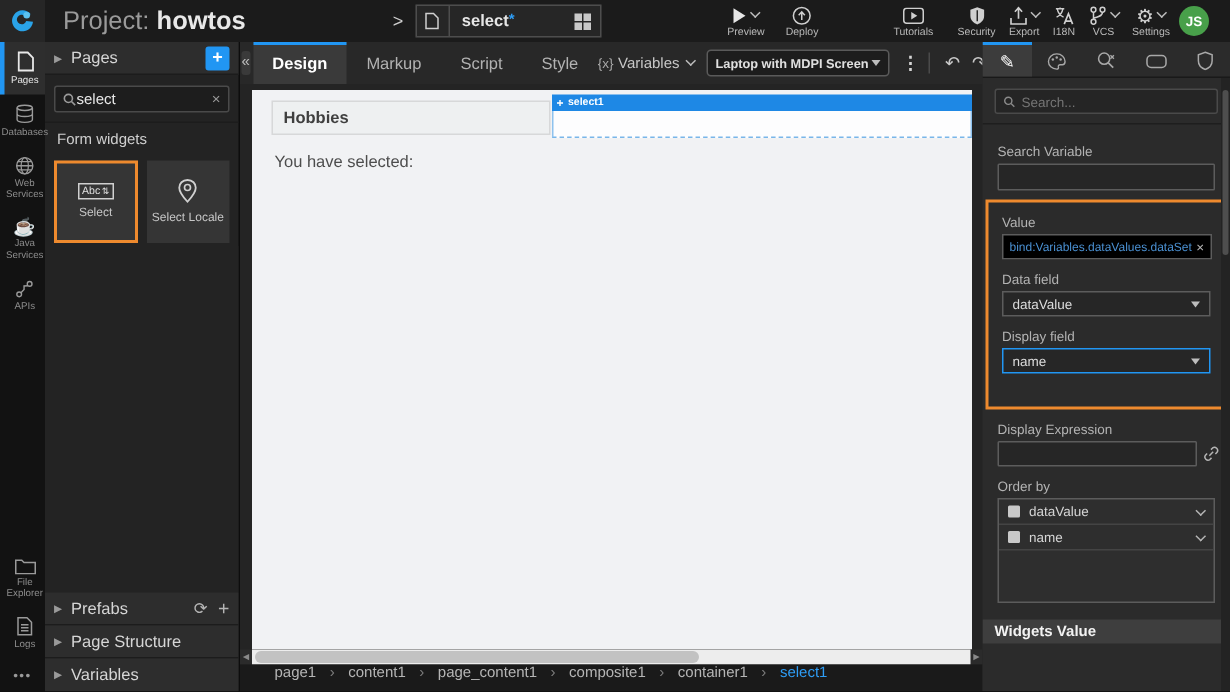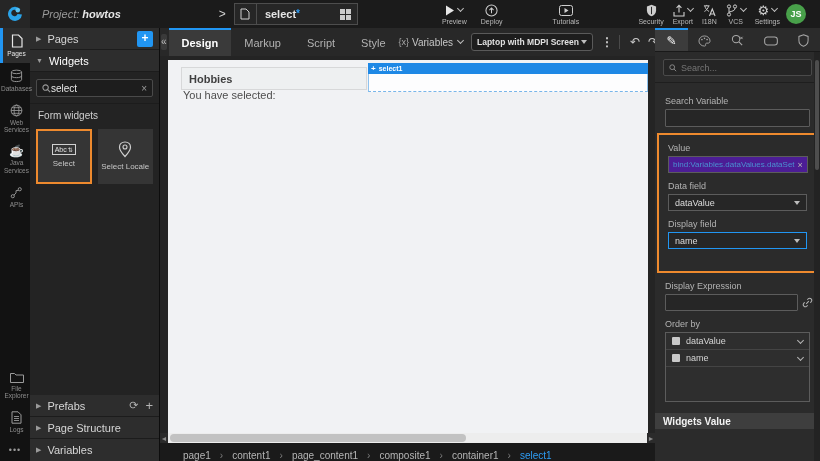--- a/index.html
+++ b/index.html
@@ -5,21 +5,21 @@
   * { margin:0; padding:0; box-sizing:border-box; }
   html,body { background:#000; }
   #app {
     position:relative; width:820px; height:461px; overflow:hidden;
     font-family:"Liberation Sans", sans-serif; color:#ccc; background:#242424;
     -webkit-font-smoothing:antialiased;
   }
   
   .topbar { position:absolute; top:0; left:0; width:820px; height:28px; background:#1b1b1b; display:flex; align-items:center; z-index:5; }
   .logo-box { width:30px; height:28px; background:#262626; display:flex; align-items:center; justify-content:center; }
-  .proj { margin-left:12px; font-size:11px; color:#9a9a9a; white-space:nowrap;font-style:italic; }
+  .proj { margin-left:12px; font-size:17px; color:#9a9a9a; white-space:nowrap; }
   .proj b { color:#e8e8e8; font-weight:bold; }
   .tb-chev { margin-left:98px; color:#cfcfcf; font-size:12px; }
   .page-tab { margin-left:8px; width:124px; height:22px; background:#262626; border:1px solid #4d4d4d; display:flex; align-items:center; }
   .page-tab .doc-seg { width:22px; height:100%; border-right:1px solid #4d4d4d; display:flex; align-items:center; justify-content:center; }
   .page-tab .tab-name { flex:1; padding-left:8px; font-size:11px; color:#e6e6e6; font-weight:bold; }
   .page-tab .star { color:#2e9df5; font-size:10px; vertical-align:top; }
   .grid-icon { width:11px; height:11px; margin-right:6px; display:grid; grid-template-columns:1fr 1fr; grid-gap:1px; }
   .grid-icon i { background:#c9c9c9; }
   .tb-action { display:flex; flex-direction:column; align-items:center; justify-content:center; height:28px; color:#cfcfcf; cursor:pointer; }
   .tb-action .lbl { font-size:7px; color:#b9b9b9; margin-top:1px; white-space:nowrap; }
@@ -69,44 +69,44 @@
   .abc-box .ud { font-size:6px; line-height:1; }
   .lp-fill { flex:1; background:#232323; }
   
   .canvas-zone { position:absolute; top:56px; left:160px; width:495px; height:405px; background:#242424; z-index:2; }
   .canvas { position:absolute; top:4px; left:8px; width:480px; height:373px; background:#f1f2f4; overflow:hidden; }
   .hobbies-cell { position:absolute; left:13px; top:7px; width:186px; height:23px; background:#eef0f1; border:1px solid #d7d8d9; display:flex; align-items:center; padding-left:7px; font-size:11px; font-weight:bold; color:#3f3f3f; }
   .sel-widget { position:absolute; left:200px; top:3px; width:280px; }
   .sel-head { height:11px; background:#1e88e5; color:#fff; font-size:7px; font-weight:bold; display:flex; align-items:center; padding-left:3px; gap:3px; }
   .sel-head .mv { font-size:8px; font-weight:bold; line-height:1; }
   .sel-body { height:18px; background:#fdfdfe; border:1px solid #8ec2ee; border-top:0; border-bottom:1px dashed #79b6e9; }
-  .sel-text { position:absolute; left:15px; top:29px; font-size:11px; color:#4d4d4d; }
+  .sel-text { position:absolute; left:15px; top:42px; font-size:11px; color:#4d4d4d; }
   .hscroll { position:absolute; bottom:18px; left:0; width:495px; height:10px; background:#2b2b2b; display:flex; align-items:center; }
   .hs-arrow { width:8px; color:#8a8a8a; font-size:7px; text-align:center; }
   .hs-track { flex:1; height:10px; background:#ededed; position:relative; }
   .hs-thumb { position:absolute; left:2px; top:1px; height:8px; width:296px; background:#c2c2c2; border-radius:4px; }
-  .bcrumb { position:absolute; bottom:0; left:0; width:495px; height:18px; background:#1a1a1a; display:flex; align-items:flex-end; padding-left:23px; gap:9px; font-size:10px; color:#b5b5b5; }
+  .bcrumb { position:absolute; bottom:0; left:0; width:495px; height:18px; background:#1a1a1a; display:flex; align-items:flex-start; padding-left:23px; gap:9px; font-size:10px; color:#b5b5b5; }
   .bcrumb .sep { color:#7c7c7c; font-size:10px; }
   .bcrumb .cur { color:#2e9df5; }
   
   .inspector { position:absolute; top:28px; left:655px; width:165px; height:433px; background:#2b2b2b; z-index:4; overflow:hidden; }
   .insp-head { height:22px; background:#2e2e2e; border-bottom:1px solid #191919; display:flex; align-items:center; padding-left:9px; font-size:11px; color:#f0f0f0; }
   .insp-tabs { height:24px; display:flex; border-bottom:1px solid #191919; background:#2b2b2b; }
   .insp-tab { flex:1; display:flex; align-items:center; justify-content:center; border-top:2px solid transparent; color:#a8a8a8; }
   .insp-tab.active { background:#3c3c3c; border-top-color:#2196f3; color:#fff; }
   .insp-search { margin:7px 8px 6px; height:17px; background:#252525; border:1px solid #4a4a4a; border-radius:2px; display:flex; align-items:center; padding:0 5px; gap:4px; }
   .insp-search input { flex:1; min-width:0; background:transparent; border:0; outline:0; color:#bbb; font-size:9px; font-family:"Liberation Sans",sans-serif; }
   .insp-div { height:6px; border-top:1px solid #1e1e1e; margin-top:6px; }
   .sec-head { height:16px; background:#3e3e3e; display:flex; align-items:center; padding-left:8px; font-size:10px; font-weight:bold; color:#f2f2f2; }
   .fld-label { font-size:9px; color:#b3b3b3; margin:8px 10px 3px; }
   .fld-input { height:18px; background:#262626; border:1px solid #5c5c5c; border-radius:1px; margin:0 10px; }
   .orange-grp { border:2px solid #ee8a2e; margin:6px 2px 0 2px; padding:0 0 22px 0; }
   .orange-grp .fld-label { margin-left:9px; }
   .val-row { display:flex; align-items:center; margin:0 7px 0 9px; gap:4px; }
-  .val-input { flex:1; height:17px; background:#4c1d95; border:1px solid #5c5c5c; display:flex; align-items:center; padding:0 4px; gap:3px; }
+  .val-input { flex:1; height:17px; background:#000000; border:1px solid #5c5c5c; display:flex; align-items:center; padding:0 4px; gap:3px; }
   .val-input .bind-txt { flex:1; font-size:8px; color:#4a90d2; white-space:nowrap; overflow:hidden; }
   .val-input .vx { color:#b5b5b5; font-size:9px; }
   .select-box { height:17px; background:#262626; border:1px solid #5c5c5c; display:flex; align-items:center; padding:0 6px; margin:0 9px; }
   .select-box .sb-val { flex:1; font-size:9px; color:#dcdcdc; }
   .select-box.focus { border-color:#2196f3; }
   .expr-row { display:flex; align-items:center; margin:0 7px 0 10px; gap:4px; }
   .expr-row .fld-input { flex:1; margin:0; height:17px; }
   .orderby-box { margin:3px 10px 0; border:1px solid #5c5c5c; height:70px; background:#2e2e2e; }
   .ob-row { height:17px; display:flex; align-items:center; padding:0 6px; border-bottom:1px solid #444; gap:6px; }
   .ob-check { width:8px; height:8px; background:#c9c9c9; border-radius:1px; }
@@ -313,24 +313,20 @@
     </div>
     <div class="rail-more">•••</div>
   </div>
 
   <div class="leftpanel">
     <div class="lp-row">
       <span class="arr">▶</span>
       <span>Pages</span>
       <span class="lp-plus">+</span>
     </div>
-    <div class="lp-row">
-      <span class="arr">▼</span>
-      <span style="color:#fff;">Widgets</span>
-    </div>
     <div class="search-wrap">
       <div class="search-box">
         <svg width="9" height="9" viewBox="0 0 10 10">
           <circle cx="4" cy="4" r="3" fill="none" stroke="#9a9a9a" stroke-width="1.2"></circle>
           <path d="M6.3 6.3 L9 9" stroke="#9a9a9a" stroke-width="1.2"></path>
         </svg>
         <input value="select" style="">
         <span class="search-x">×</span>
       </div>
     </div>

